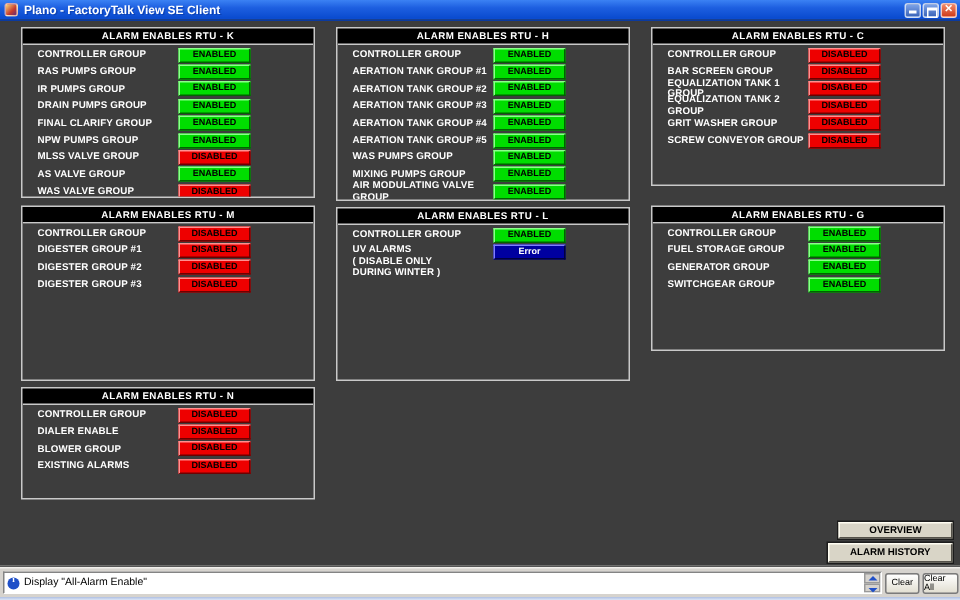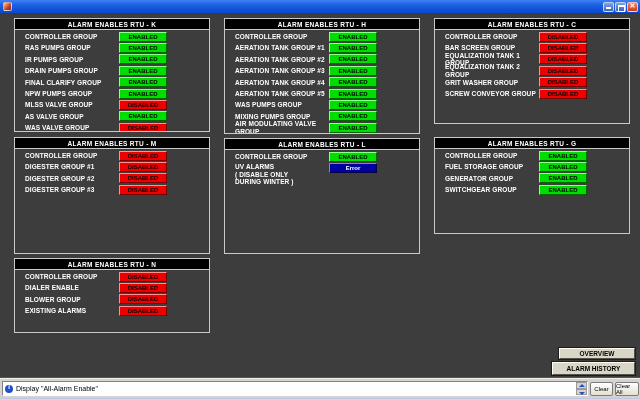--- a/index.html
+++ b/index.html
@@ -78,20 +78,21 @@
   #btn-clear{ left:590px; width:23px; }
   #btn-clear-all{ left:615px; width:24px; }
   .bottom-strip{ position:absolute; left:0; bottom:0; width:640px; height:2px;
     background:linear-gradient(#aebfe2,#dbe4f5); }
 </style>
 </head>
 <body>
 
 <div class="titlebar">
   <span class="app-icon"></span>
+  <span class="title-text">Plano - FactoryTalk View SE Client</span>
   <span class="win-btns">
     <span class="wb wb-min"></span>
     <span class="wb wb-max"></span>
     <span class="wb wb-close"></span>
   </span>
 </div>
 
 <div id="main">
   <div id="panels">
       <div class="panel p-rtu-k">

